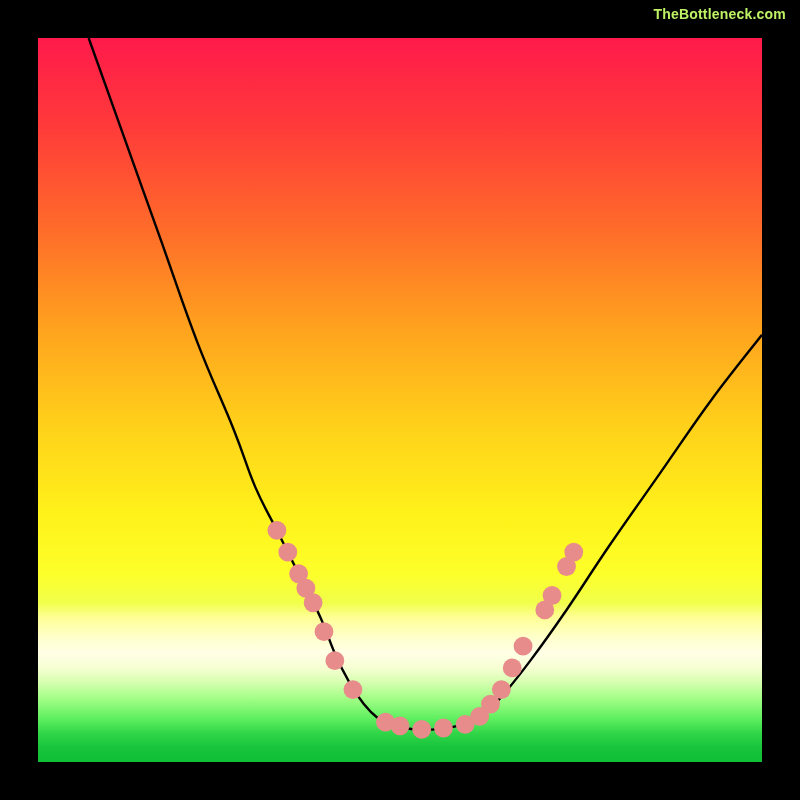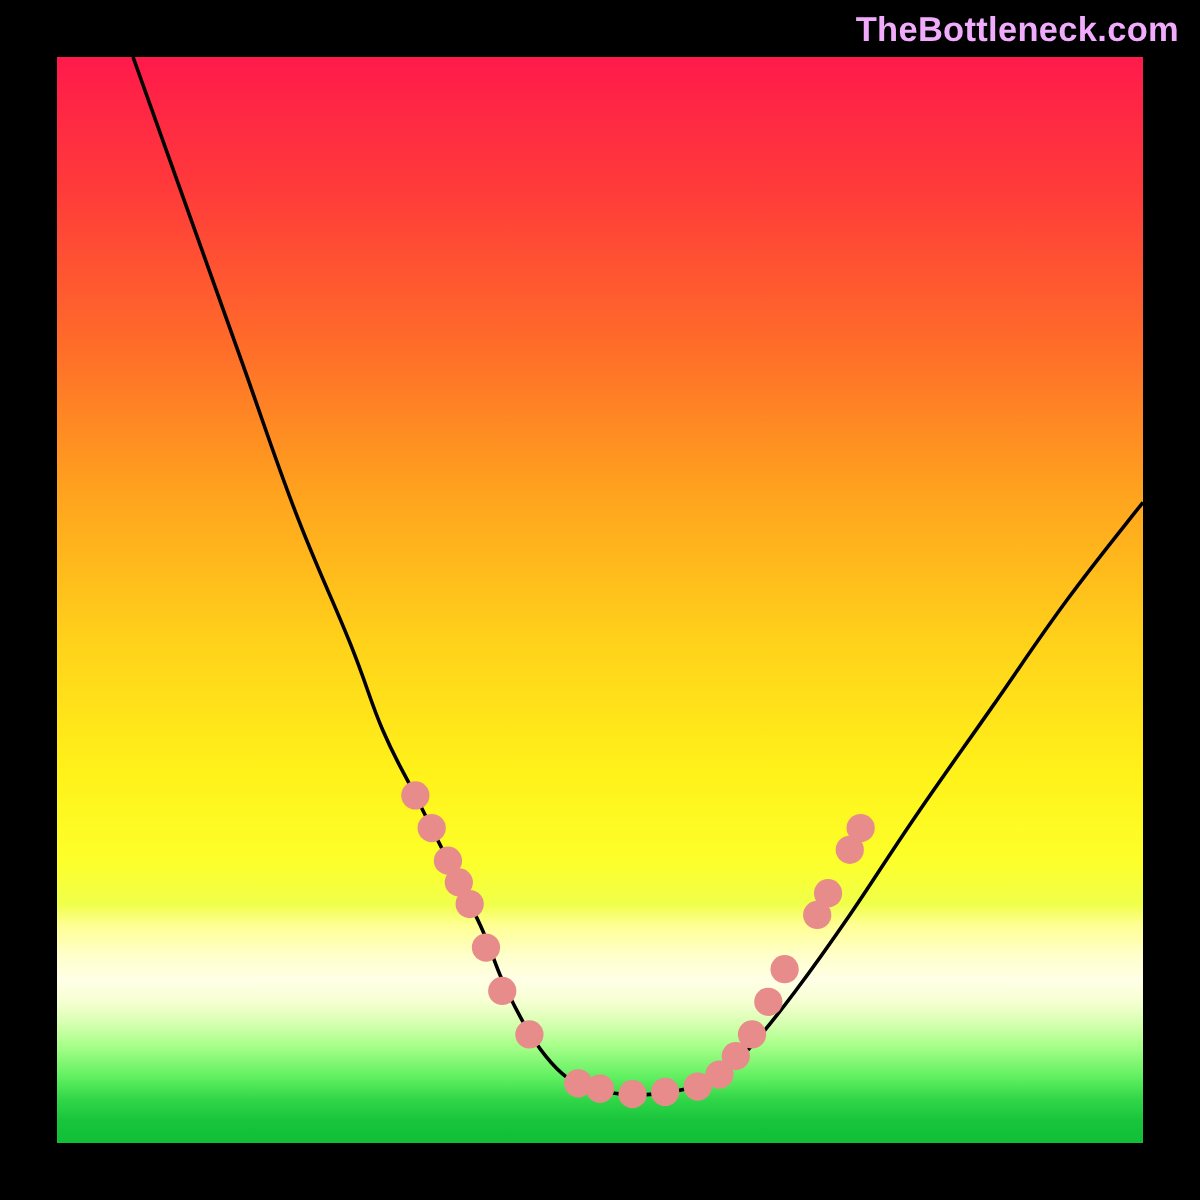--- a/index.html
+++ b/index.html
@@ -14,23 +14,23 @@
   .outer {
     position: relative;
     width: 800px;
     height: 800px;
     background: #000;
   }
   .attribution {
     position: absolute;
     top: 6px;
     right: 14px;
-    font-size: 23px;
+    font-size: 14px;
     font-weight: 600;
-    color: #f0abfc;
+    color: #bef264;
     letter-spacing: 0.2px;
   }
   .plot {
     position: absolute;
     left: 38px;
     top: 38px;
     width: 724px;
     height: 724px;
     background: linear-gradient(
       to bottom,

